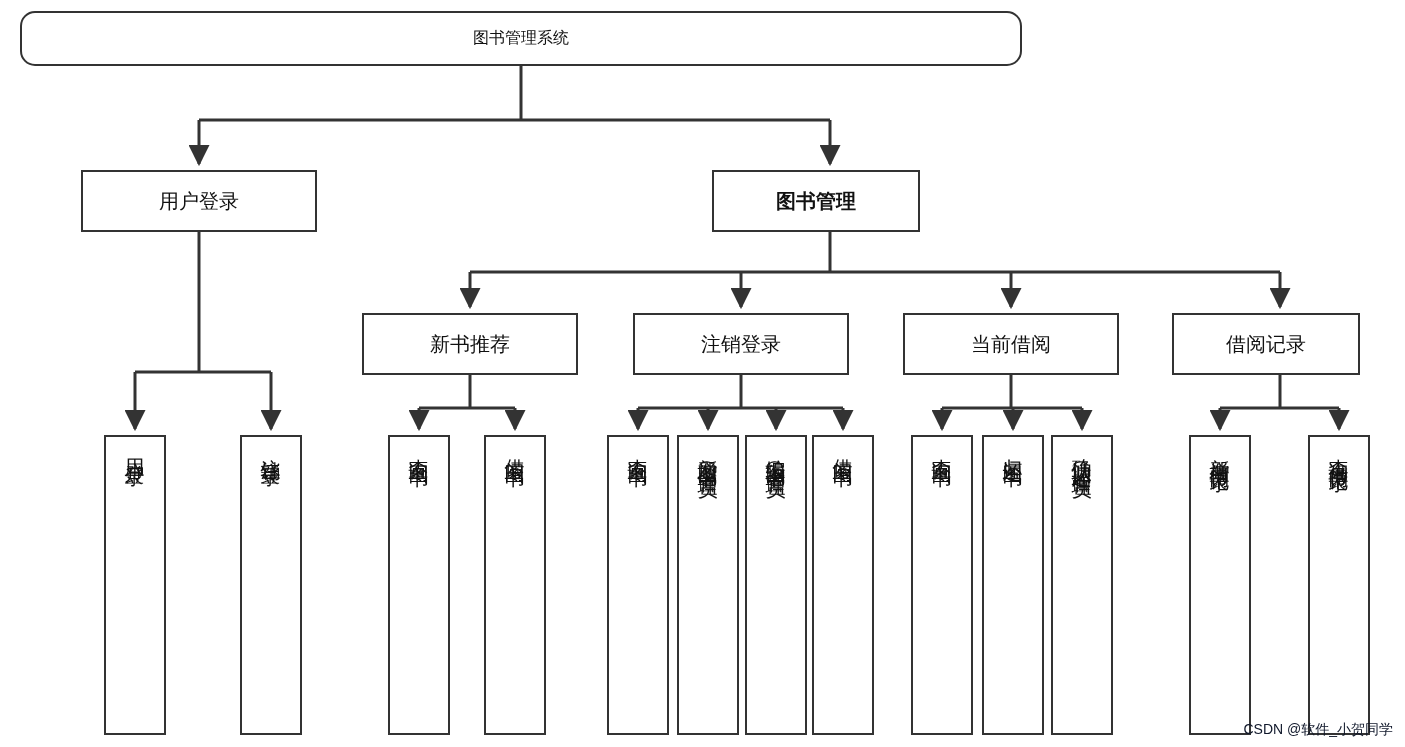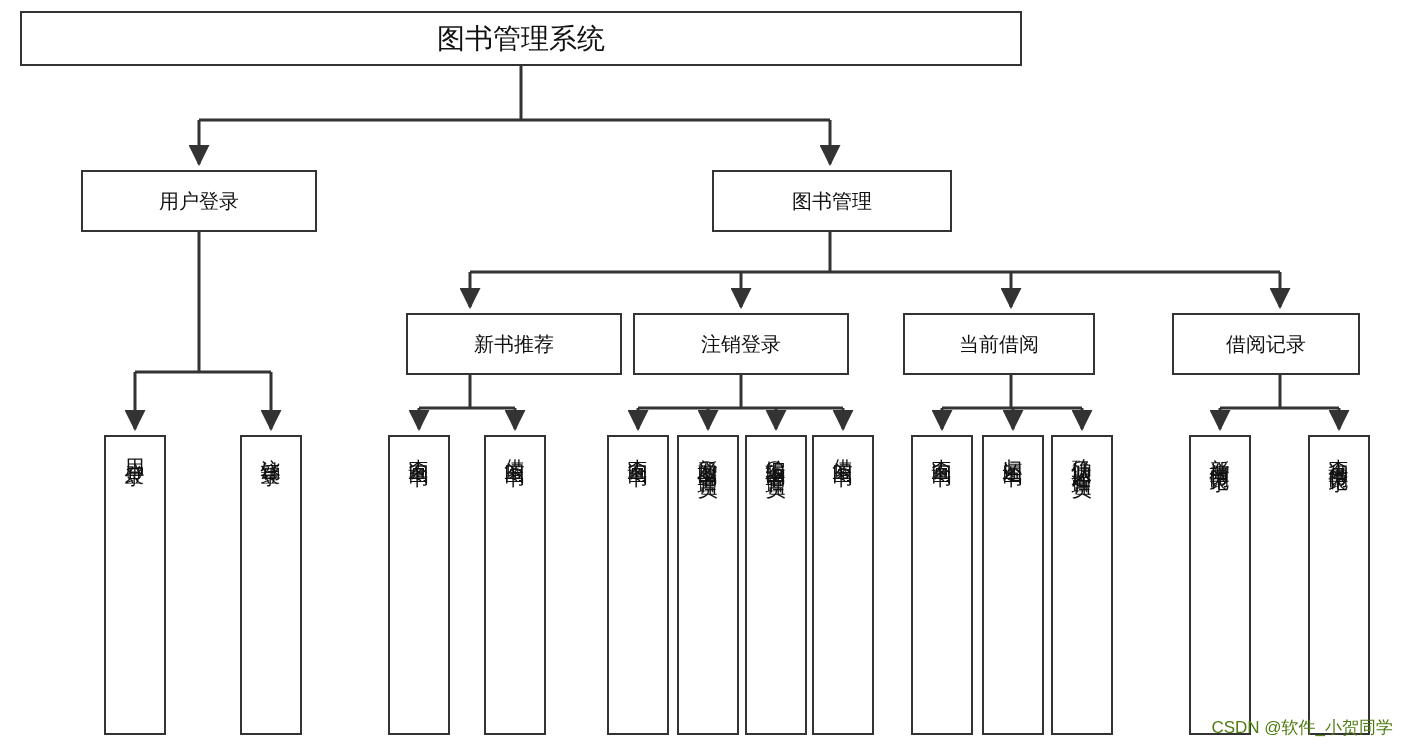--- a/index.html
+++ b/index.html
@@ -30,21 +30,22 @@
     box-sizing: border-box;
     border: 2px solid #333333;
     background: #ffffff;
     display: flex;
     align-items: center;
     justify-content: center;
     color: #111111;
     z-index: 2;
   }
   .node.root {
-    font-size: 28px;
+    font-size: 16px;
+    border-radius: 15px;
   }
   .node.lvl2 {
     font-size: 20px;
   }
   .node.lvl3 {
     font-size: 20px;
   }
   .node.leaf {
     font-size: 20px;
     align-items: flex-start;
@@ -59,22 +60,22 @@
     white-space: nowrap;
   }
   .leaf-mid {
     align-items: center;
     padding-top: 0;
   }
   #watermark {
     position: absolute;
     right: 12px;
     bottom: 8px;
-    font-size: 17px;
-    color: #4d7c0f;
+    font-size: 14px;
+    color: #0f172a;
     z-index: 5;
     white-space: nowrap;
   }
 </style>
 </head>
 <body>
 
 <div id="canvas">
 
   <svg id="edges" viewBox="0 0 1405 747" xmlns="http://www.w3.org/2000/svg">
@@ -127,31 +128,31 @@
     </g>
   </svg>
 
   <div class="node root" style="left:20px;top:11px;width:1002px;height:55px;">
     <span>图书管理系统</span>
   </div>
 
   <div class="node lvl2" style="left:81px;top:170px;width:236px;height:62px;">
     <span>用户登录</span>
   </div>
-  <div class="node lvl2" style="left:712px;top:170px;width:240px;height:62px;">
+  <div class="node lvl2" style="left:712px;top:170px;width:208px;height:62px;font-weight:bold;">
     <span>图书管理</span>
   </div>
 
-  <div class="node lvl3" style="left:362px;top:313px;width:216px;height:62px;margin-left:44px;">
+  <div class="node lvl3" style="left:362px;top:313px;width:216px;height:62px;">
     <span>新书推荐</span>
   </div>
   <div class="node lvl3" style="left:633px;top:313px;width:216px;height:62px;">
     <span>注销登录</span>
   </div>
-  <div class="node lvl3" style="left:903px;top:313px;width:192px;height:62px;">
+  <div class="node lvl3" style="left:903px;top:313px;width:216px;height:62px;">
     <span>当前借阅</span>
   </div>
   <div class="node lvl3" style="left:1172px;top:313px;width:188px;height:62px;">
     <span>借阅记录</span>
   </div>
 
   <div class="node leaf leaf-mid" style="left:104px;top:435px;width:62px;height:300px;">
     <span class="vtext">用户登录</span>
   </div>
   <div class="node leaf leaf-mid" style="left:240px;top:435px;width:62px;height:300px;">

